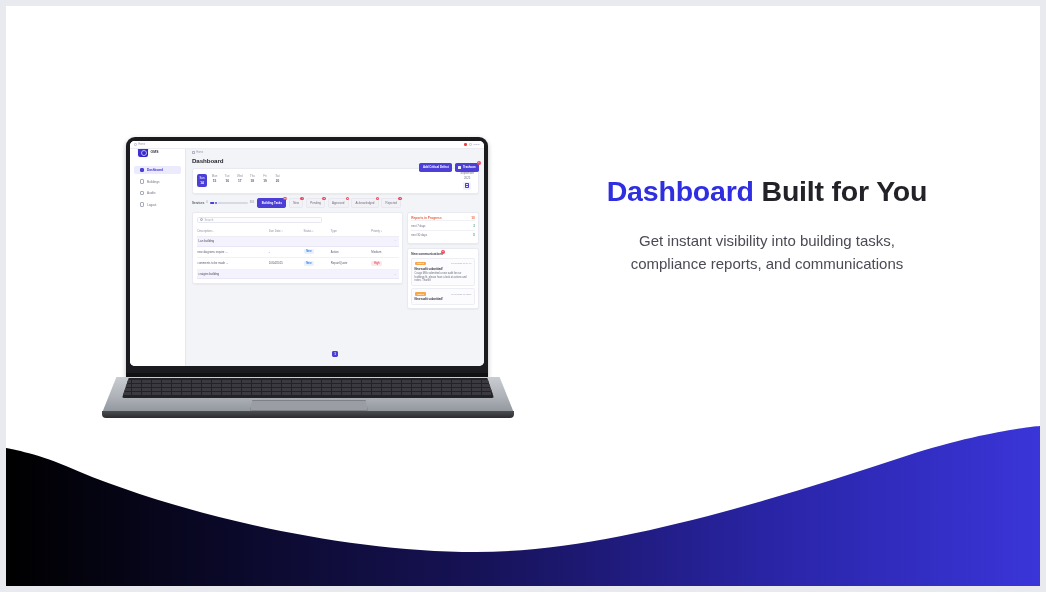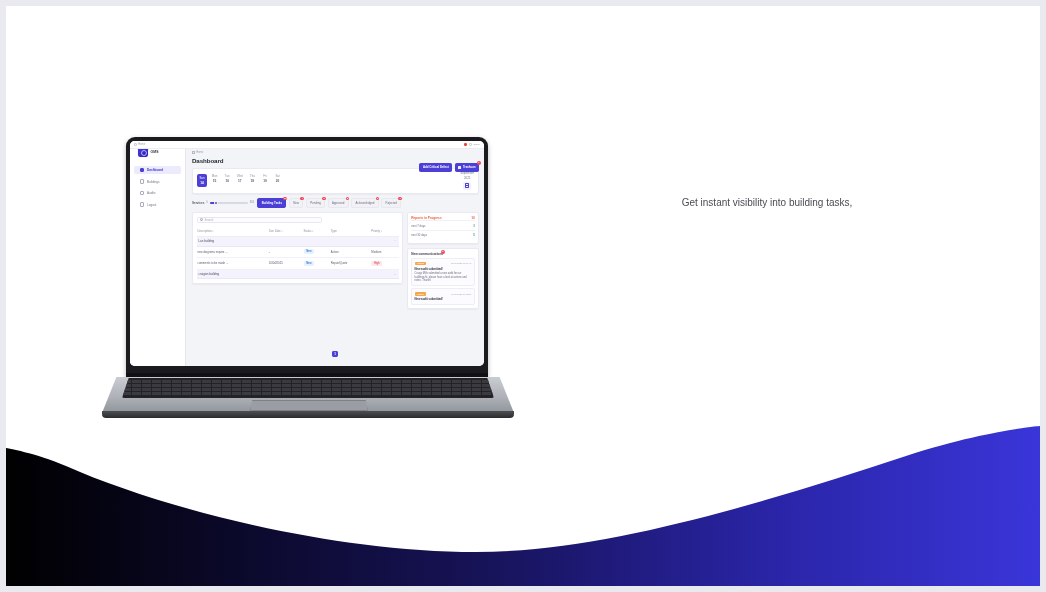--- a/index.html
+++ b/index.html
@@ -18,21 +18,21 @@
   .wave-wrap svg{ display:block; width:1034px; height:160px; }
 
   
   .copy{ position:absolute; left:560px; top:168px; width:402px; text-align:center; }
   .headline{
     font-size:28.5px; font-weight:bold; letter-spacing:-0.2px;
     color:#222228; line-height:1.2; white-space:nowrap;
   }
   .headline .accent{ color:#2f2ee0; }
   .subcopy{
-    margin-top:21px; font-size:10px; line-height:1.55; color:#4b4b55; font-weight:400;
+    margin-top:21px; font-size:15px; line-height:1.55; color:#4b4b55; font-weight:400;
   }
 
   
   .laptop{ position:absolute; left:96px; top:131px; width:412px; height:282px; }
   .lid{
     position:absolute; left:24px; top:0; width:362px; height:240px;
     background:#1b1b1f; border-radius:9px 9px 3px 3px;
     box-shadow:0 2px 5px rgba(0,0,0,.28);
   }
   .lid-inner{
@@ -483,22 +483,26 @@
       <div class="keyrow" style="top:2px"></div>
       <div class="keyrow" style="top:6px"></div>
       <div class="keyrow" style="top:10px"></div>
       <div class="keyrow" style="top:14px"></div>
     </div>
     <div class="trackpad"></div>
     <div class="foot"></div>
   </div>
 
   <div class="copy">
+    <div class="headline">
+      <span class="accent">Dashboard</span><span> Built for You</span>
+    </div>
     <div class="subcopy">
       <div>Get instant visibility into building tasks,</div>
+      <div>compliance reports, and communications</div>
     </div>
   </div>
 
   <div class="wave-wrap">
     <svg viewBox="0 0 1034 160" preserveAspectRatio="none">
       <defs>
         <linearGradient id="wg" x1="0" y1="0" x2="1" y2="0">
           <stop offset="0%" stop-color="#000000"></stop>
           <stop offset="45%" stop-color="#161255"></stop>
           <stop offset="75%" stop-color="#2a25a8"></stop>

